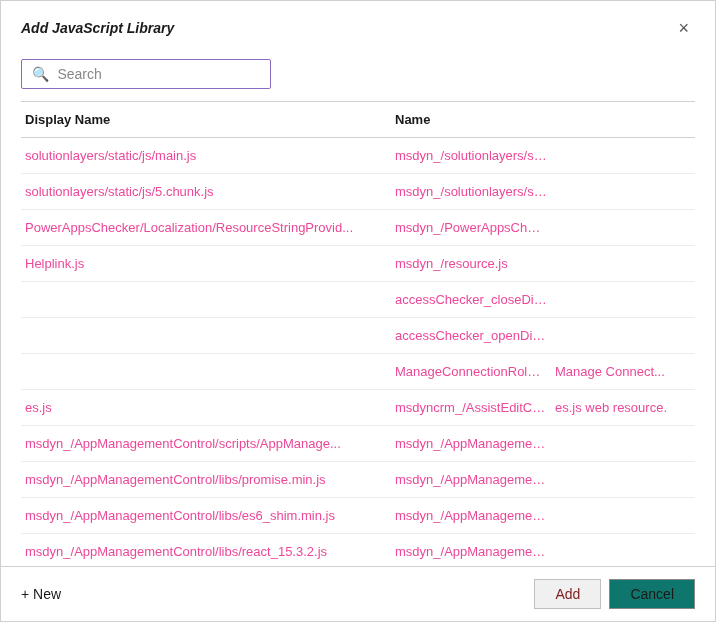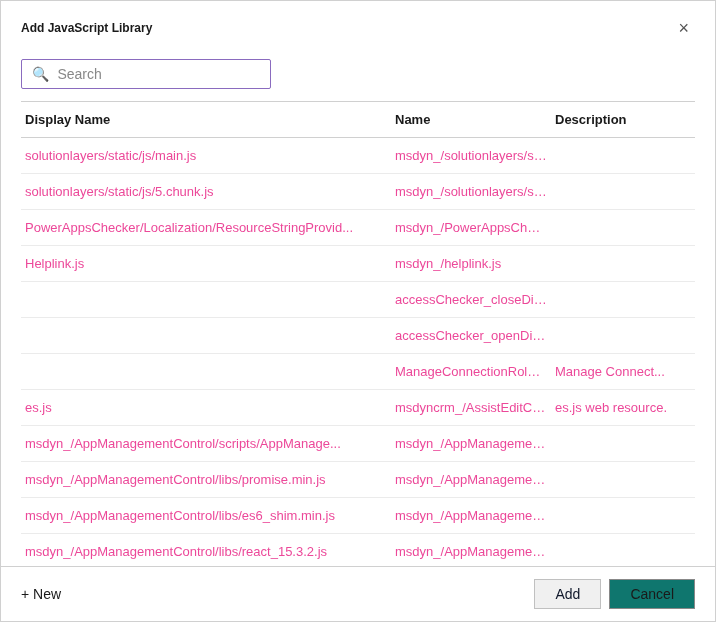--- a/index.html
+++ b/index.html
@@ -30,23 +30,24 @@
 
     .dialog-header {
       display: flex;
       align-items: center;
       justify-content: space-between;
       padding: 16px 20px 12px 20px;
       border-bottom: none;
     }
 
     .dialog-title {
-      font-size: 12px;
+      font-size: 14px;
       font-weight: 600;
       color: #1a1a1a;
+      font-style: italic;
     }
 
     .close-btn {
       background: none;
       border: none;
       cursor: pointer;
       font-size: 18px;
       color: #555;
       padding: 2px 6px;
       line-height: 1;
@@ -168,21 +169,21 @@
     .footer-right {
       display: flex;
       gap: 8px;
     }
 
     .btn-add {
       padding: 6px 20px;
       font-size: 14px;
       background: #f0f0f0;
       border: 1px solid #c0c0c0;
-      color: #0f172a;
+      color: #7f1d1d;
       cursor: default;
       min-width: 60px;
     }
 
     .btn-cancel {
       padding: 6px 20px;
       font-size: 14px;
       background: #0f766e;
       border: 1px solid #888;
       color: #1a1a1a;
@@ -204,42 +205,41 @@
     <div class="search-input-wrapper">
       <span class="search-icon">🔍</span>
       <input class="search-input" type="text" placeholder="Search" style="">
     </div>
   </div>
 
   <div class="table-container">
     <div class="table-header">
       <div class="table-header-cell">Display Name</div>
       <div class="table-header-cell">Name</div>
-      <div class="table-header-cell">Description</div>
     </div>
     <div class="table-body">
 
     <div class="table-row">
           <div class="table-cell">solutionlayers/static/js/main.js</div>
           <div class="table-cell">msdyn_/solutionlayers/sta...</div>
           <div class="table-cell"></div>
         </div>
         <div class="table-row">
           <div class="table-cell">solutionlayers/static/js/5.chunk.js</div>
           <div class="table-cell">msdyn_/solutionlayers/sta...</div>
           <div class="table-cell"></div>
         </div>
         <div class="table-row">
           <div class="table-cell">PowerAppsChecker/Localization/ResourceStringProvid...</div>
           <div class="table-cell">msdyn_/PowerAppsCheck...</div>
           <div class="table-cell"></div>
         </div>
         <div class="table-row">
           <div class="table-cell">Helplink.js</div>
-          <div class="table-cell">msdyn_/helplink.js</div>
+          <div class="table-cell">msdyn_/resource.js</div>
           <div class="table-cell"></div>
         </div>
         <div class="table-row">
           <div class="table-cell"></div>
           <div class="table-cell">accessChecker_closeDialo...</div>
           <div class="table-cell"></div>
         </div>
         <div class="table-row">
           <div class="table-cell"></div>
           <div class="table-cell">accessChecker_openDialo...</div>

